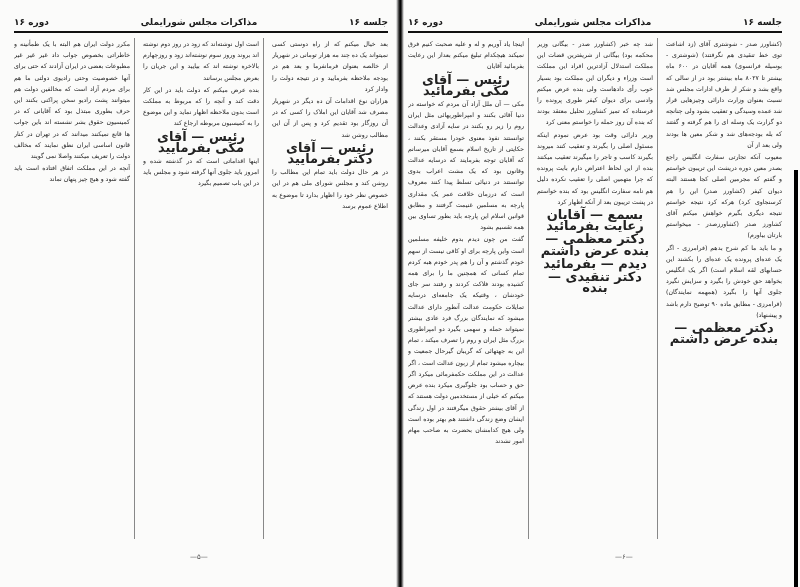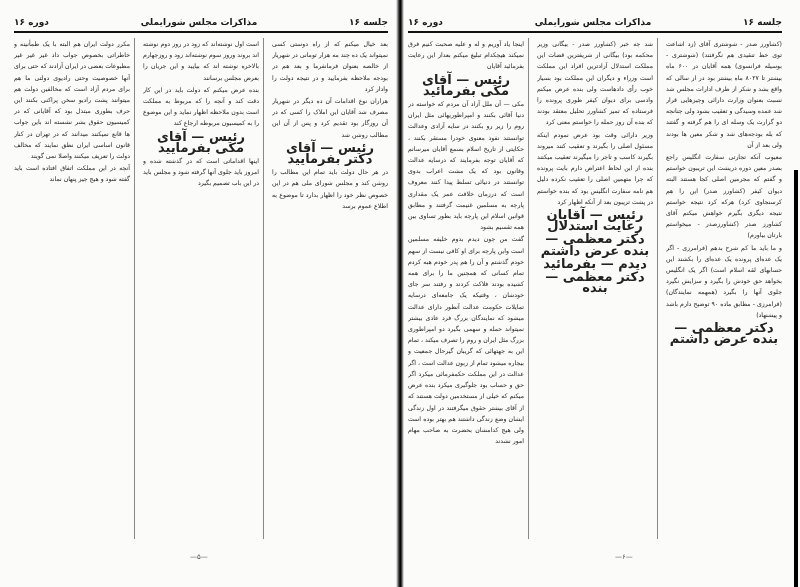--- a/index.html
+++ b/index.html
@@ -68,24 +68,24 @@
   <div class="cols">
     <div class="col">
         <p>(کشاورز صدر - شوشتری آقای (زد اشاعت توی خط تنقیدی هم نگرفتند) (شوشتری - بوسیله فرانسوی) همه آقایان در ۶۰۰ ماه بیشتر تا ۸۰۲۷ ماه بیشتر بود در از سالی که واقع بشد و شکر از طرف ادارات مجلس شد نسبت بعنوان وزارت دارائی وچیزهایی قرار شد عمده وسیدگی و تعقیب بشود ولی چنانچه دو گزارت یک وسله ای را هم گرفته و گفتند که بله بودجه‌های شد و شکر معین ها بودند ولی بعد از آن</p>
         <p>معیوب آنکه تجارتی سفارت انگلیس راجع بصدر معین دوره دریشت این تریبون خواستم و گفتم که مجرمین اصلی کجا هستند البته دیوان کیفر (کشاورز صدر) این را هم کرسنجاوی کرد) هرکه کرد نتیجه خواستم نتیجه دیگری بگیرم خواهش میکنم آقای کشاورز صدر (کشاورزصدر - میخواستم بارتان بیاورم)</p>
         <p>و ما باید ما کم شرح بدهم (فرامرزی - اگر یک عده‌ای پرونده یک عده‌ای را بکشند این حسابهای لقه اسلام است) اگر یک انگلیس بخواهد حق خودش را بگیرد و سزایش نگیرد جلوی آنها را بگیرد (همهمه نمایندگان) (فرامرزی - مطابق ماده ۹۰ توضیح دارم باشد و پیشنهاد)</p>
         <span class="speaker">دکتر معظمی — بنده عرض داشتم</span>
       </div>
     <div class="col">
         <p>شد چه خبر (کشاورز صدر - بیگانی وزیر محکمه بود) بیگانی از شریفترین قضات این مملکت استدلال آزادترین افراد این مملکت است وزراء و دیگران این مملکت بود بسیار خوب رأی دادهاست ولی بنده عرض میکنم وادسی برای دیوان کیفر طوری پرونده را فرستاده که تمیز کشاورز تحلیل معتقد بودند که بنده آن روز حمله را خواستم معنی کرد</p>
         <p>وزیر دارائی وقت بود عرض نمودم اینکه مسئول اصلی را بگیرند و تعقیب کنند میروند بگیرند کاسب و تاجر را میگیرند تعقیب میکنند بنده از این لحاظ اعتراض دارم بایت پرونده که چرا متهمین اصلی را تعقیب نکرده دلیل هم نامه سفارت انگلیس بود که بنده خواستم در پشت تریبون بعد از آنکه اظهار کرد</p>
-        <span class="speaker">رئیس — آقایان رعایت استدلال</span>
+        <span class="speaker">بسمع — آقایان رعایت بفرمائید</span>
         <span class="speaker">دکتر معظمی — بنده عرض داشتم</span>
         <span class="speaker">دیدم — بفرمائید</span>
-        <span class="speaker">دکتر معظمی — بنده</span>
+        <span class="speaker">دکتر تنقیدی — بنده</span>
       </div>
     <div class="col">
         <p>اینجا یاد آوریم و له و علیه صحبت کنیم فرق نمیکند هیچکدام تبلیغ میکنم بعداز این رعایت بفرمائید آقایان</p>
         <span class="speaker">رئیس — آقای مکی بفرمائید</span>
         <p>مکی — آن ملل آزاد آن مردم که خواسته در دنیا آقائی بکنند و امپراطوریهائی مثل ایران روم را زیر رو بکنند در سایه آزادی وعدالت توانستند نفوذ معنوی خودرا مستقر بکنند ، حکایتی از تاریخ اسلام بسمع آقایان میرسانم که آقایان توجه بفرمایند که درسایه عدالت وقانون بود که یک مشت اعراب بدوی توانستند در دنیائی تسلط پیدا کنند معروف است که درزمان خلافت عمر یک مقداری پارچه به مسلمین غنیمت گرفتند و مطابق قوانین اسلام این پارچه باید بطور تساوی بین همه تقسیم بشود</p>
         <p>گفت من چون دیدم بدوم خلیفه مسلمین است واین پارچه برای او کافی نیست از سهم خودم گذشتم و آن را هم پدر خودم هبه کردم تمام کسانی که همچنین ما را برای همه کشیده بودند فلاکت کردند و رفتند سر جای خودشان ، وقتیکه یک جامعه‌ای درسایه تمایلات حکومت عدالت آنطور دارای عدالت میشود که نمایندگان بزرگ فرد عادی بیشتر نمیتواند حمله و سهمی بگیرد دو امپراطوری بزرگ مثل ایران و روم را تصرف میکند ، تمام این به جهتهائی که گریبان گیرحال جمعیت و بیچاره میشود تمام از زبون عدالت است ، اگر عدالت در این مملکت حکمفرمائی میکرد اگر حق و حساب بود جلوگیری میکرد بنده عرض میکنم که خیلی از مستخدمین دولت هستند که از آقای بیشتر حقوق میگرفتند در اول زندگی ایشان وضع زندگی داشتند هم بهتر بوده است ولی هیچ کدامشان بحضرت به صاحب مهام امور نشدند</p>
       </div>
   </div>
   <div class="folio">—۶—</div>
   <div class="edge-mark"></div>

